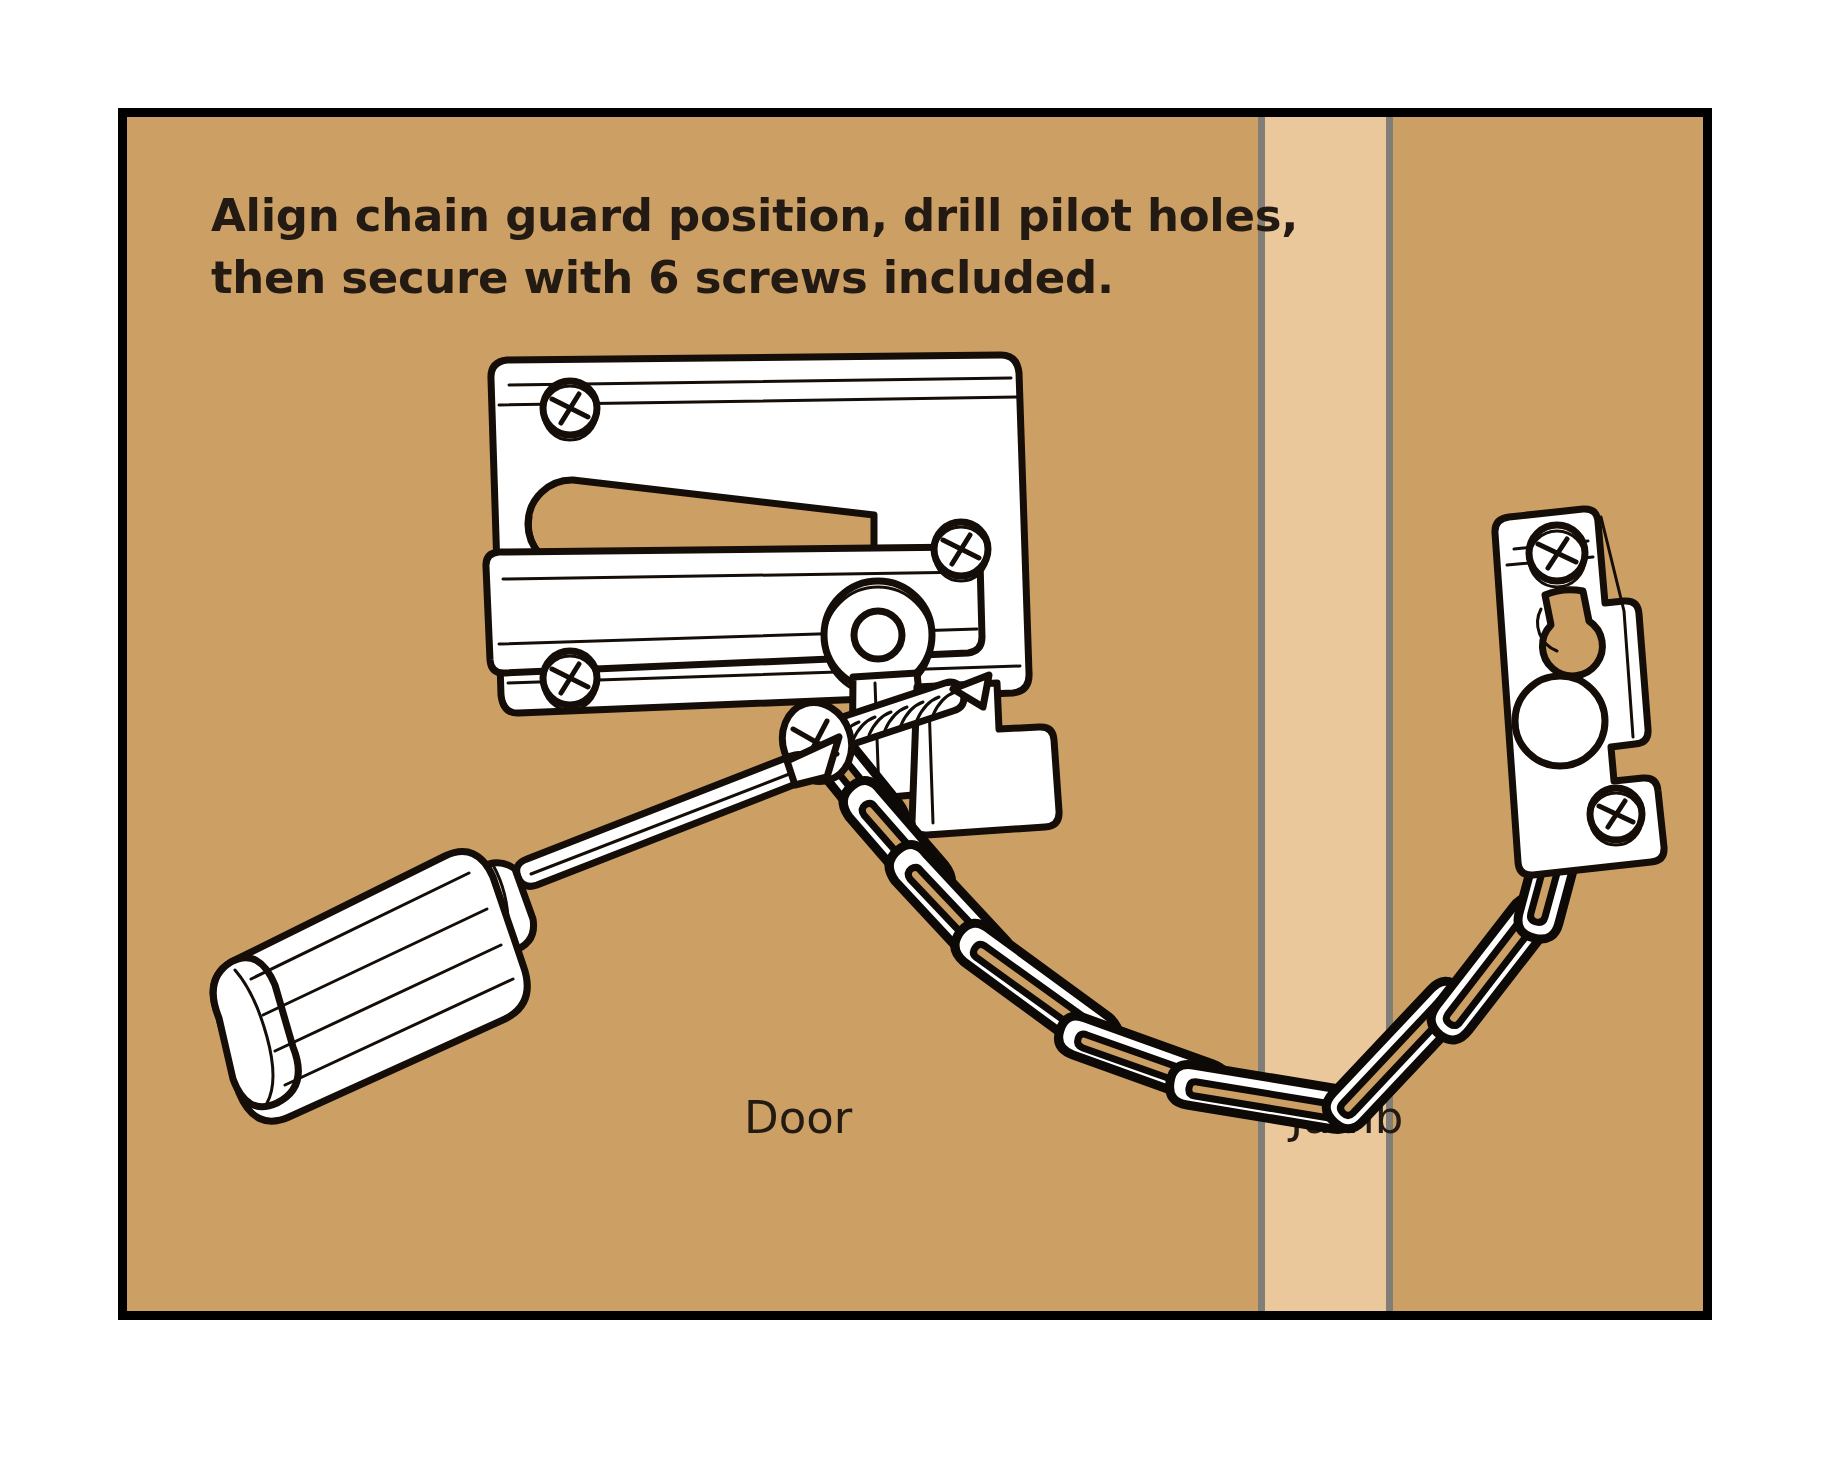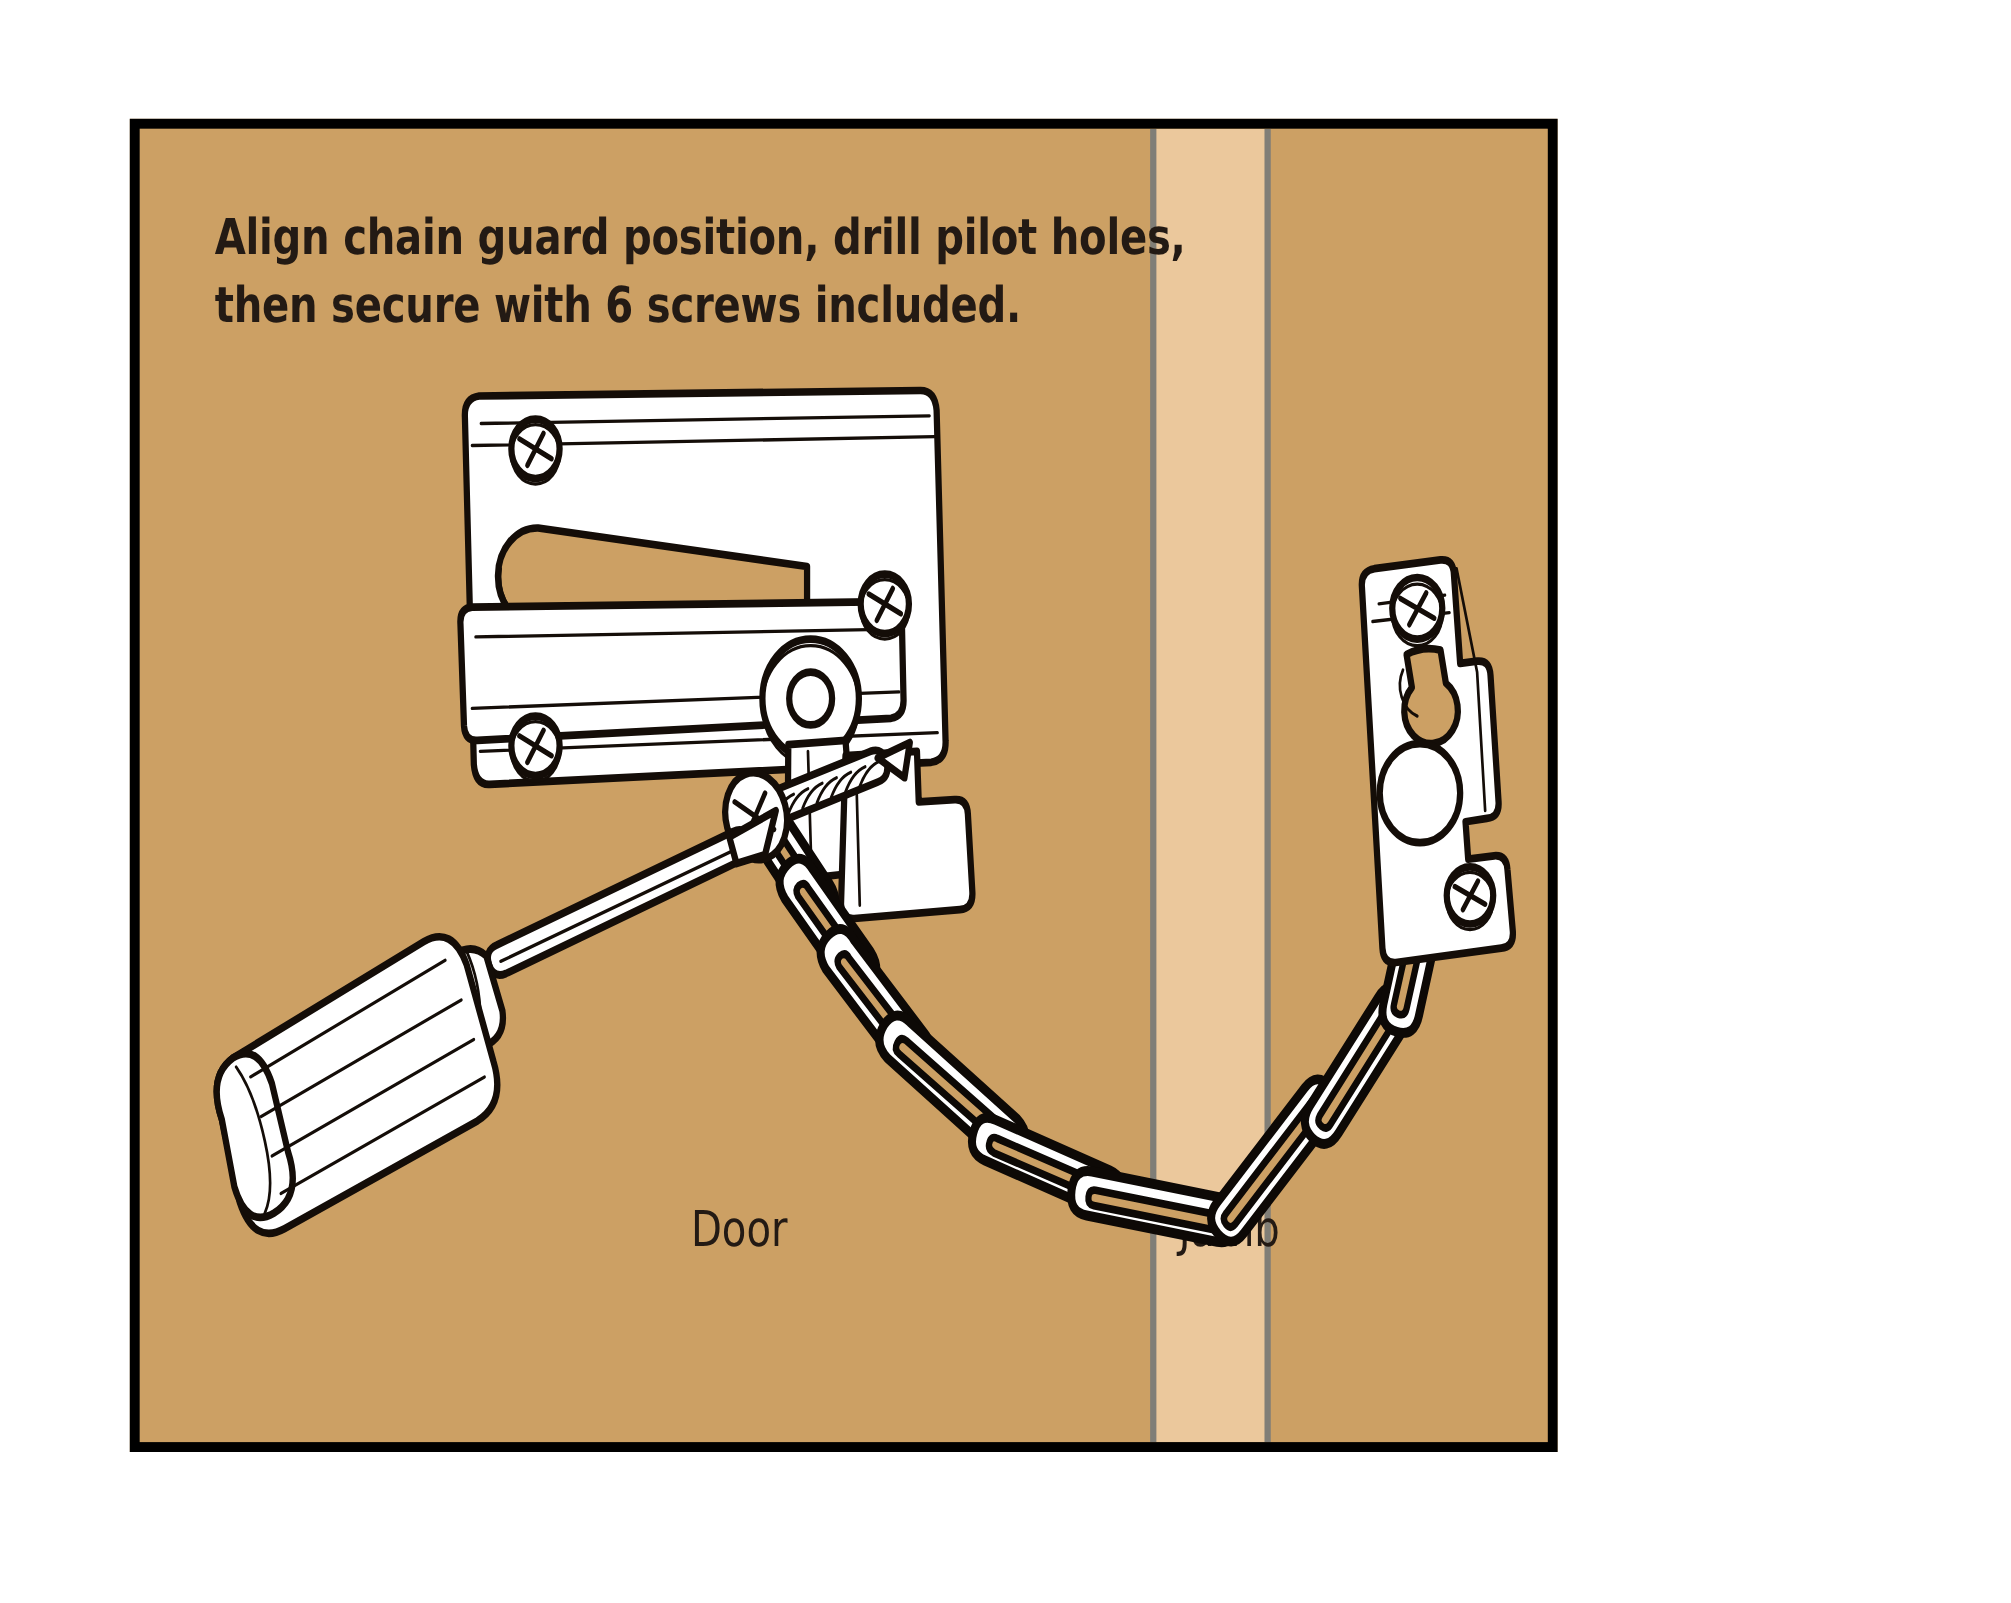--- a/index.html
+++ b/index.html
@@ -1,19 +1,19 @@
 <!DOCTYPE html>
 <html><head>
 <meta charset="utf-8">
 <style>
   html,body{margin:0;padding:0;background:#ffffff;}
   body{width:1828px;height:1457px;font-family:"DejaVu Sans",sans-serif;overflow:hidden;}
   #stage{position:relative;width:1828px;height:1457px;background:#ffffff;}
   #frame{
-    position:absolute;left:118px;top:108px;width:1298px;height:1212px;
+    position:absolute;left:118px;top:108px;width:1594px;height:1212px;
     border:9px solid #000000;box-sizing:border-box;background:#CCA064;overflow:hidden;
   }
   #scene{position:absolute;left:0;top:0;width:100%;height:100%;}
   .txt{fill:#231a14;}
   .instr{font-family:"DejaVu Sans",sans-serif;font-size:45px;font-weight:600;letter-spacing:-0.3px;}
   .lbl{font-family:"DejaVu Sans",sans-serif;font-size:45px;font-weight:400;}
   .metal{fill:#ffffff;stroke:#140d08;stroke-width:7;stroke-linejoin:round;stroke-linecap:round;}
   .metal-thin{fill:none;stroke:#140d08;stroke-width:3;stroke-linejoin:round;stroke-linecap:round;}
   .hole{fill:#CCA064;stroke:#140d08;stroke-width:7;stroke-linejoin:round;}
   .chain{fill:#ffffff;stroke:#0d0906;stroke-width:9;stroke-linejoin:round;}

